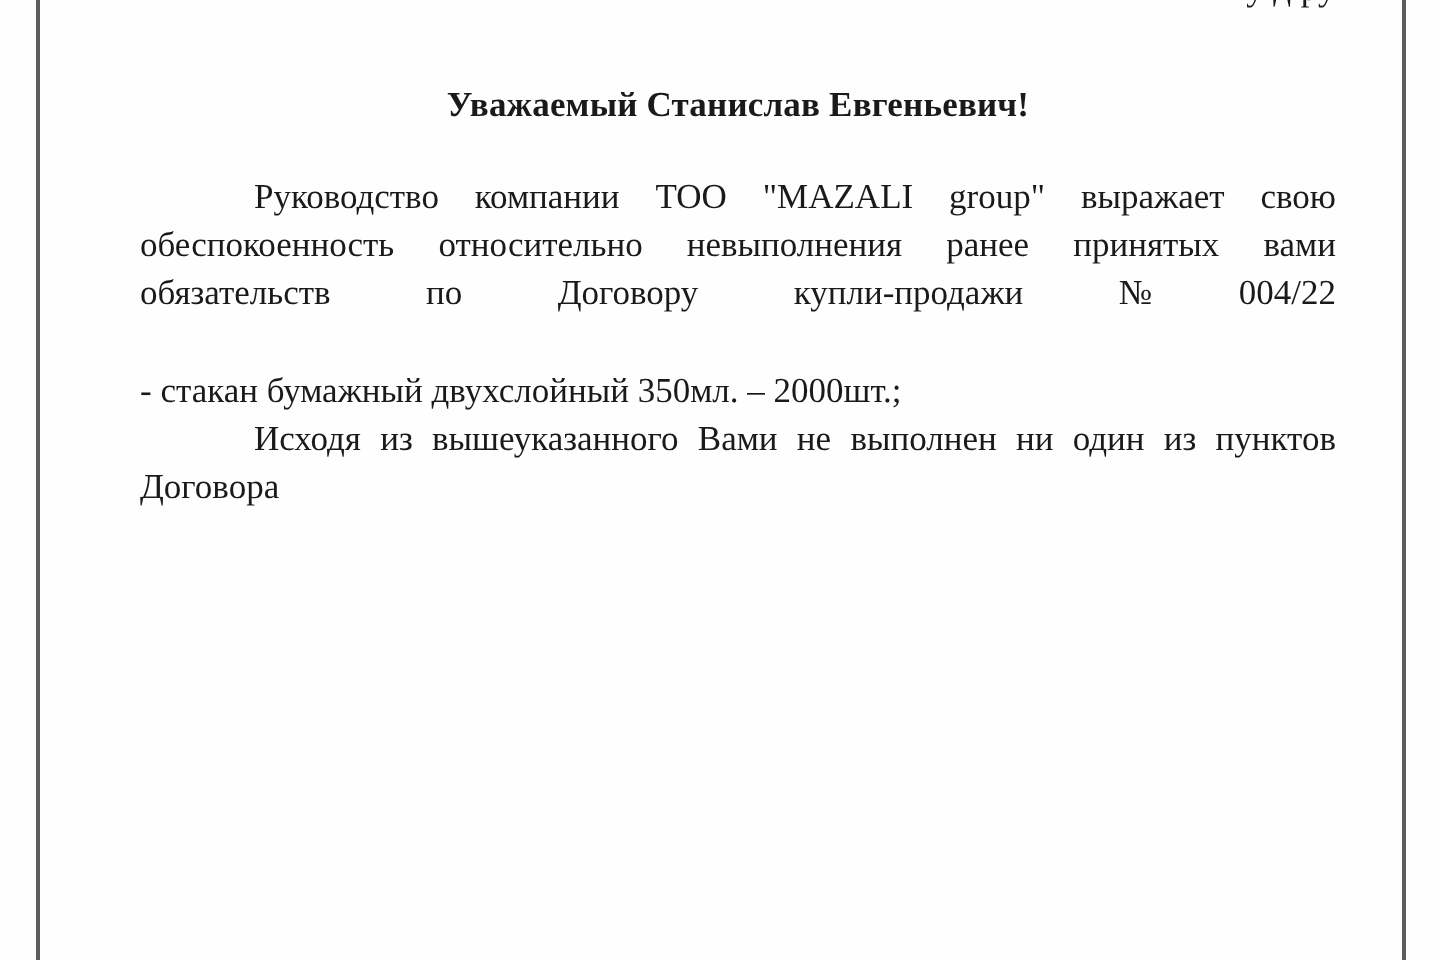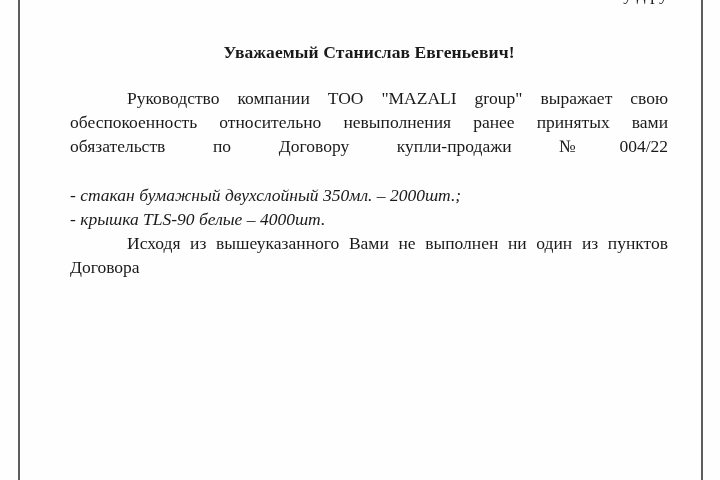--- a/index.html
+++ b/index.html
@@ -92,21 +92,20 @@
   p.para::after {
     content: "";
     display: inline-block;
     width: 100%;
   }
 
   ul.item-list {
     list-style: none;
     margin: 0;
     padding: 0;
-    font-style: italic;
   }
   ul.item-list li {
     font-size: 17.5px;
     line-height: 24.2px;
     text-align: left;
     white-space: nowrap;
   }
 </style>
 </head>
 <body>
@@ -122,21 +121,20 @@
 
     <div class="doc-body">
 
       <h1 class="salutation">Уважаемый Станислав Евгеньевич!</h1>
 
       <p class="para">Руководство компании ТОО "MAZALI group" выражает свою обеспокоенность относительно невыполнения ранее принятых вами обязательств по Договору купли-продажи №004/22</p>
 
 
       <ul class="item-list">
         <li>- стакан бумажный двухслойный 350мл. – 2000шт.;</li>
-        <li>- крышка TLS-90 белые – 4000шт.</li>
       </ul>
 
 
       <p class="para">Исходя из вышеуказанного Вами не выполнен ни один из пунктов Договора</p>
 
     </div>
   </div>
 </div>
 
 </body></html>

